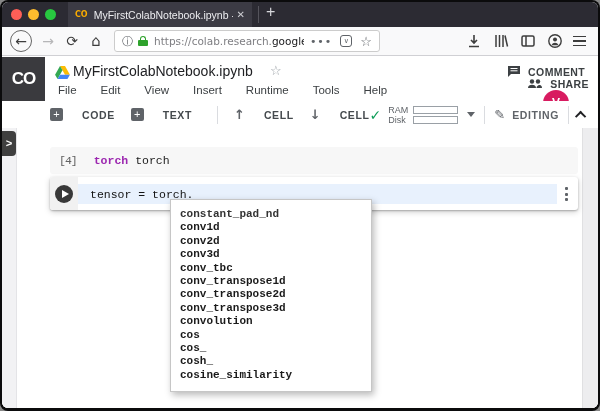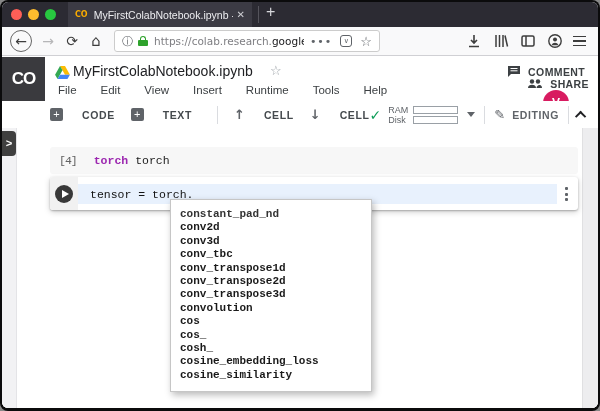--- a/index.html
+++ b/index.html
@@ -299,30 +299,30 @@
         <div class="kebab">
             <span></span>
             <span></span>
             <span></span>
           </div>
       </div>
 
       <div class="dropdown">
         <ul>
           <li class="clipped">constant_pad_nd</li>
+          <li>conv1d</li>
           <li>conv2d</li>
           <li>conv3d</li>
           <li>conv_tbc</li>
           <li>conv_transpose1d</li>
           <li>conv_transpose2d</li>
           <li>conv_transpose3d</li>
           <li>convolution</li>
           <li>cos</li>
           <li>cos_</li>
           <li>cosh_</li>
-          <li>cosine_embedding_loss</li>
           <li>cosine_similarity</li>
         </ul>
       </div>
     </div>
 
   </div>
 </div>
 
 </body></html>

